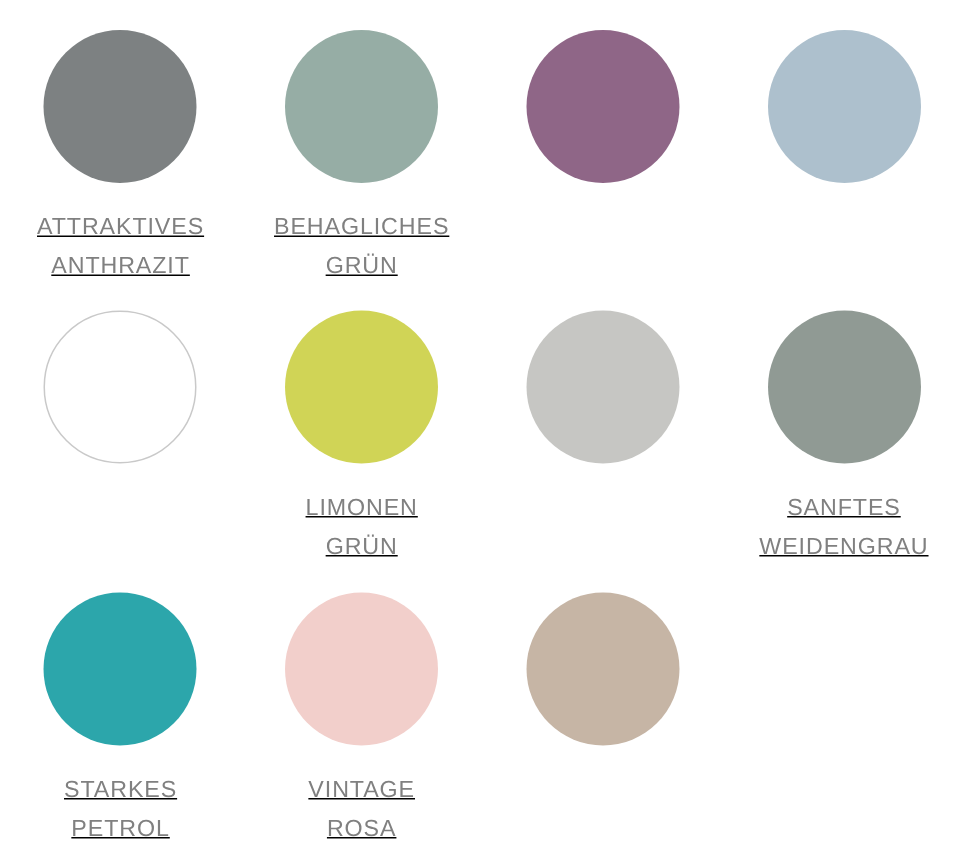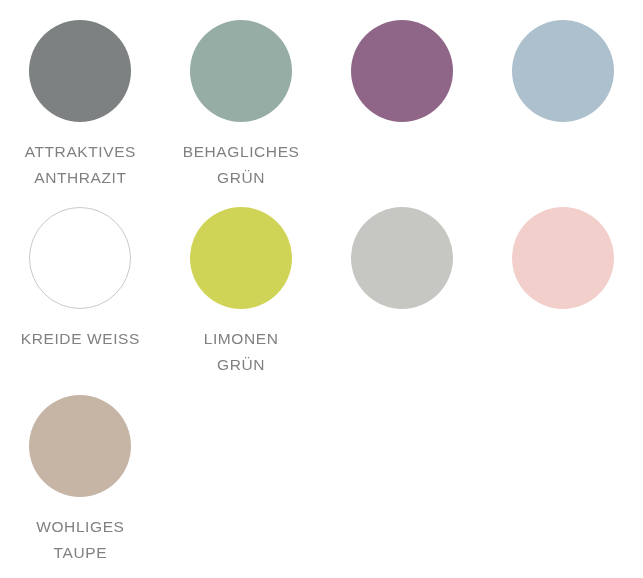--- a/index.html
+++ b/index.html
@@ -15,20 +15,21 @@
   }
 
   #palette-grid {
     width: 643px;
     height: 424px;
     display: grid;
     grid-template-columns: repeat(4, 1fr);
     grid-template-rows: 190px 186px 202px;
     box-sizing: border-box;
     padding-top: 0px;
+    text-decoration: underline;
   }
 
   .swatch-cell {
     display: flex;
     flex-direction: column;
     align-items: center;
     justify-content: flex-start;
   }
 
   .swatch-circle {
@@ -81,38 +82,47 @@
     <div class="swatch-circle" style="background: rgb(143, 102, 135); border-color: rgb(143, 102, 135);"></div>
   </div>
 
   <div class="swatch-cell">
     <div class="swatch-circle" style="background: rgb(173, 192, 205); border-color: rgb(173, 192, 205);"></div>
   </div>
 
 
   <div class="swatch-cell">
     <div class="swatch-circle" style="border: 1px solid rgb(201, 201, 201); box-sizing: border-box; background: rgb(255, 255, 255);"></div>
-    <div class="swatch-label">KREIDE WEISS</div>
   </div>
 
   <div class="swatch-cell">
     <div class="swatch-circle" style="background: rgb(208, 212, 86); border-color: rgb(208, 212, 86);"></div>
     <div class="swatch-label">LIMONEN
 GRÜN</div>
   </div>
 
   <div class="swatch-cell">
     <div class="swatch-circle" style="background: rgb(198, 198, 195); border-color: rgb(198, 198, 195);"></div>
   </div>
 
+  <div class="swatch-cell">
+    <div class="swatch-circle" style="background: rgb(144, 154, 148); border-color: rgb(144, 154, 148);"></div>
+    <div class="swatch-label">SANFTES
+WEIDENGRAU</div>
+  </div>
 
+  <div class="swatch-cell">
+    <div class="swatch-circle" style="background: rgb(44, 166, 171); border-color: rgb(44, 166, 171);"></div>
+    <div class="swatch-label">STARKES
+PETROL</div>
+  </div>
 
   <div class="swatch-cell">
     <div class="swatch-circle" style="background: rgb(242, 207, 203); border-color: rgb(242, 207, 203);"></div>
+    <div class="swatch-label">VINTAGE
+ROSA</div>
   </div>
 
   <div class="swatch-cell">
     <div class="swatch-circle" style="background: rgb(198, 181, 165); border-color: rgb(198, 181, 165);"></div>
-    <div class="swatch-label">WOHLIGES
-TAUPE</div>
   </div>
 
 </div>
 
 </body></html>

